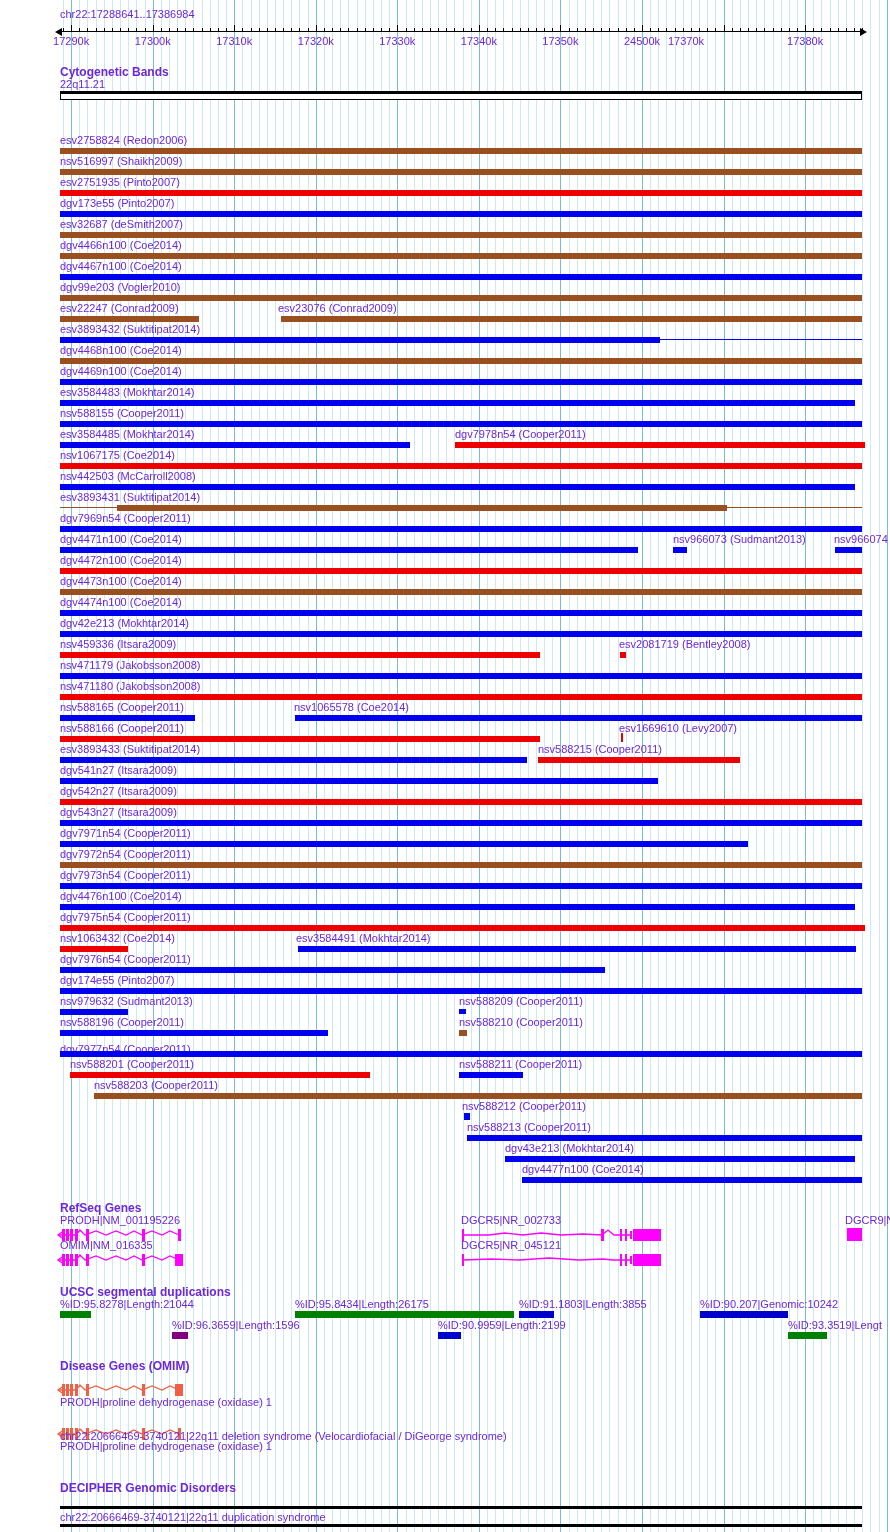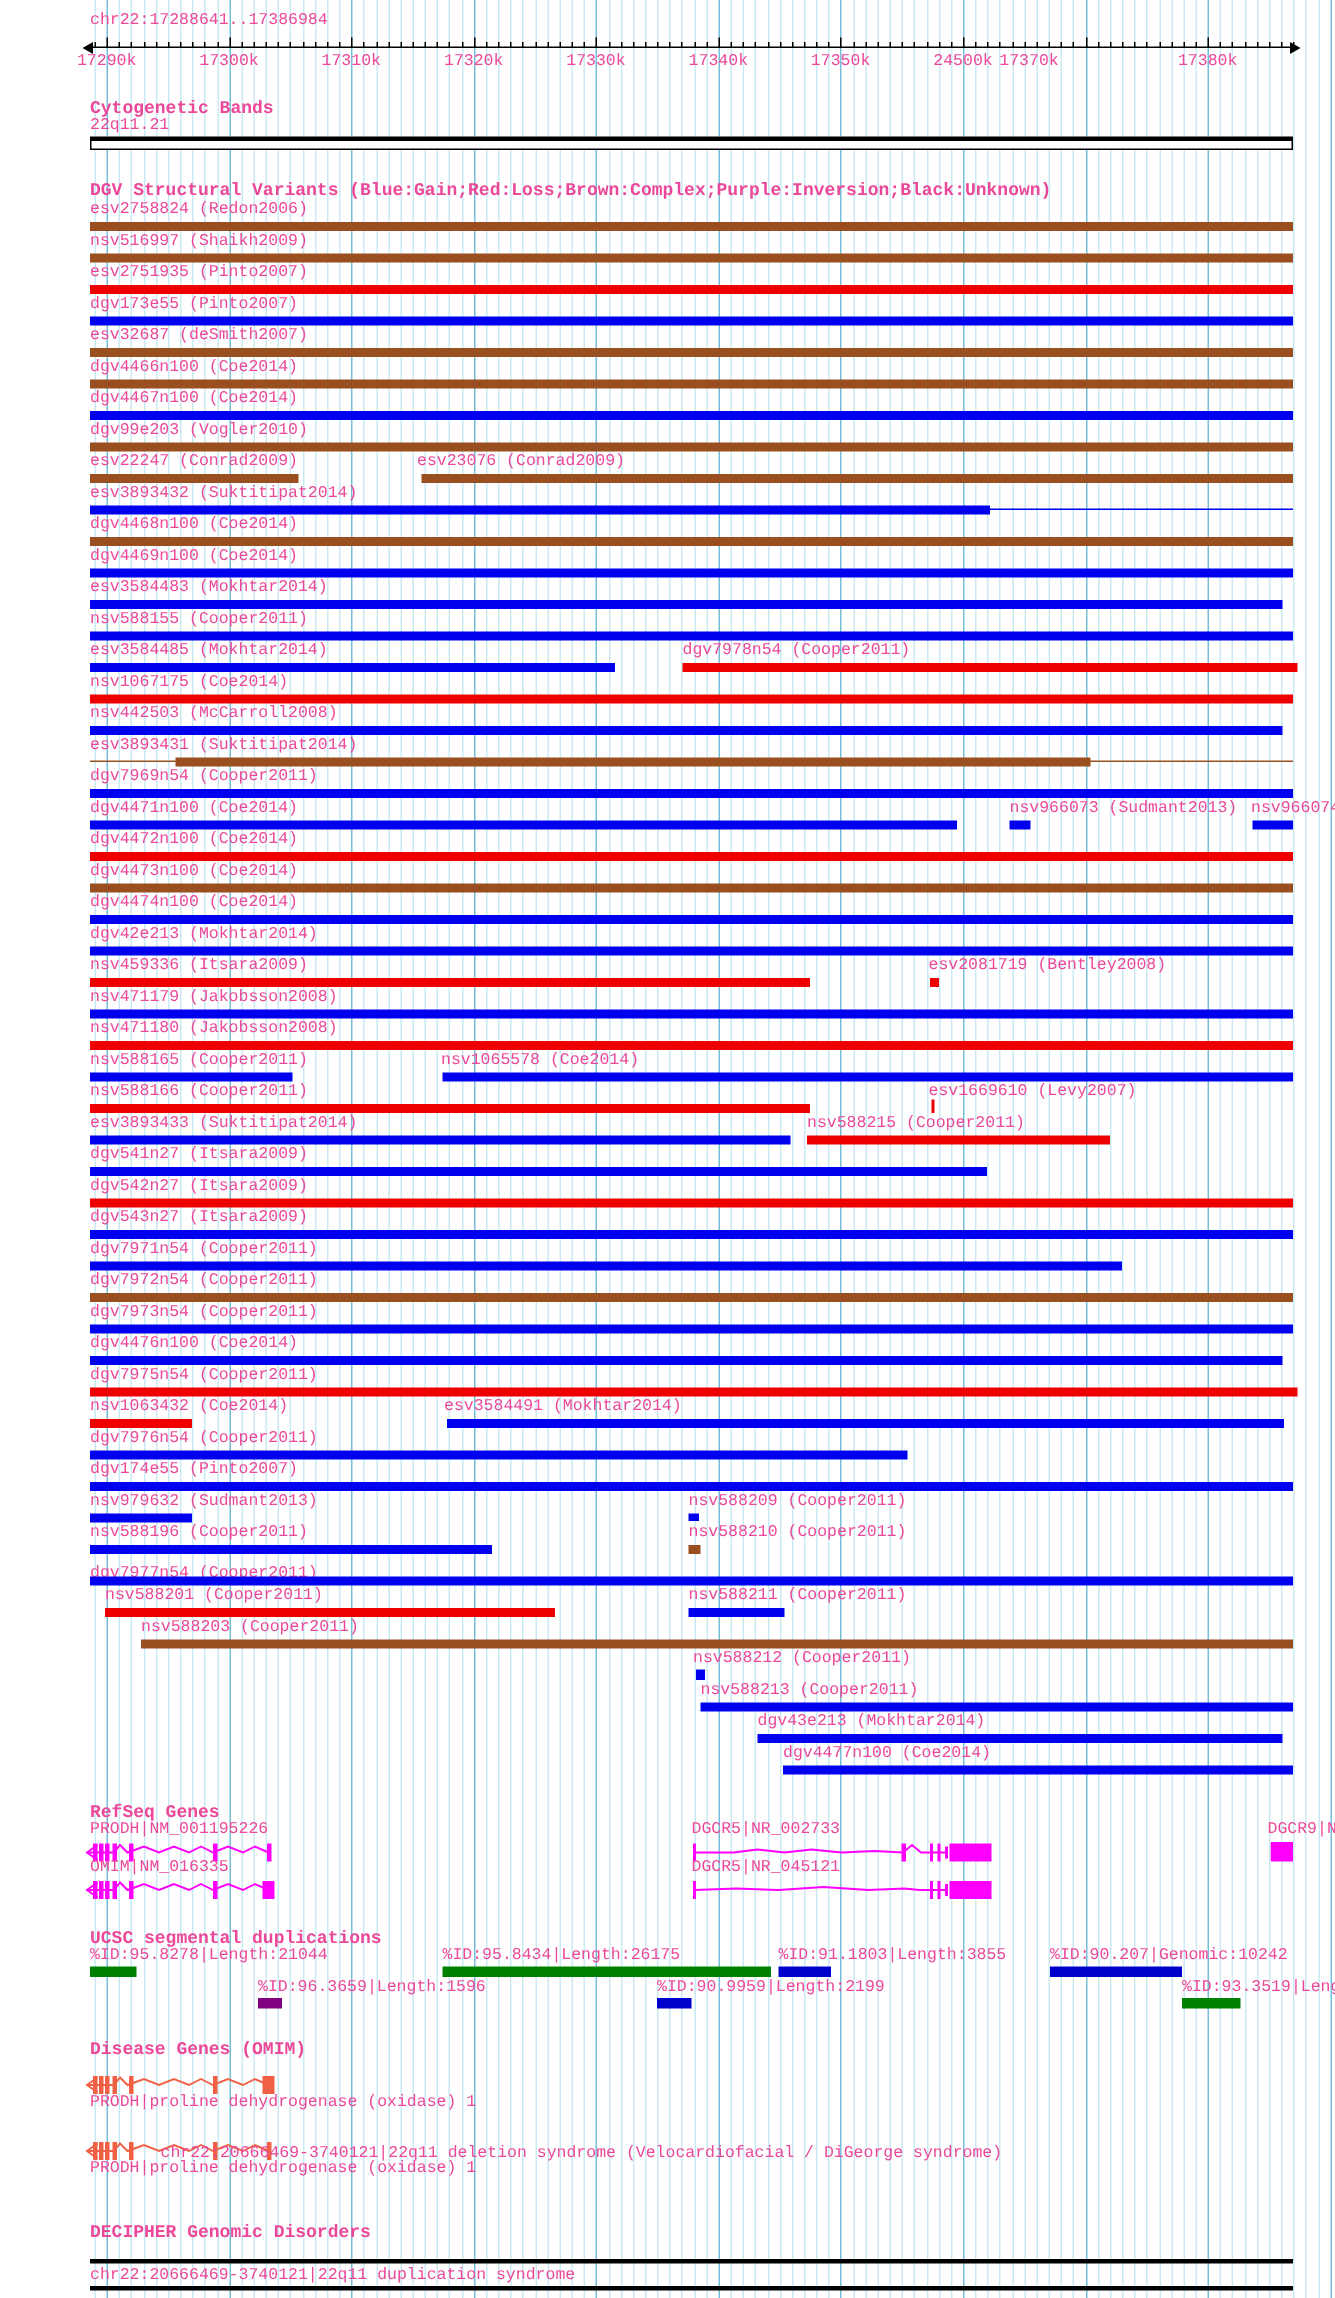--- a/index.html
+++ b/index.html
@@ -1,17 +1,17 @@
 <!DOCTYPE html>
 <html><head>
 <meta charset="utf-8">
 <style>
   html,body{margin:0;padding:0;background:#fff;}
   #canvas{position:relative;width:890px;height:1532px;overflow:hidden;background:#fff;
-          font-family:Liberation Mono, monospace;color:#ec4899;}
+          font-family:Liberation Sans, sans-serif;color:#6d28d9;}
   .abs{position:absolute;}
   .lbl{position:absolute;font-size:11px;line-height:11px;white-space:pre;}
   .hdr{position:absolute;font-size:12px;line-height:12px;font-weight:bold;white-space:pre;}
   .tlabel{position:absolute;font-size:11px;line-height:11px;text-align:center;}
   #grid{position:absolute;left:0;top:0;width:890px;height:1532px;}
   .section{position:absolute;left:0;top:0;}
 </style>
 </head>
 <body>
 
@@ -234,21 +234,20 @@
       <div class="tlabel" style="left: 536.4px; top: 36px; width: 48px;">17350k</div>
       <div class="tlabel" style="left: 618px; top: 36px; width: 48px;">24500k</div>
       <div class="tlabel" style="left: 662px; top: 36px; width: 48px;">17370k</div>
       <div class="tlabel" style="left: 781.1px; top: 36px; width: 48px;">17380k</div>
     </div>
 
   <div class="hdr" style="left:60px;top:66px">Cytogenetic Bands</div>
   <div class="lbl" style="left:60px;top:79px">22q11.21</div>
   <div style="position:absolute;left:60px;top:91px;width:800px;height:5px;background:#fff;border:1px solid #000;border-top-width:3px;"></div>
 
-  <div class="hdr" style="left:60px;top:121px">DGV Structural Variants (Blue:Gain;Red:Loss;Brown:Complex;Purple:Inversion;Black:Unknown)</div>
   <div id="dgv" class="section">
       <div class="lbl" style="left: 60px; top: 135px;">esv2758824 (Redon2006)</div>
       <div class="abs" style="left: 60px; top: 148px; width: 802px; height: 6px; background: rgb(154, 79, 33);"></div>
       <div class="lbl" style="left: 60px; top: 156px;">nsv516997 (Shaikh2009)</div>
       <div class="abs" style="left: 60px; top: 169px; width: 802px; height: 6px; background: rgb(154, 79, 33);"></div>
       <div class="lbl" style="left: 60px; top: 177px;">esv2751935 (Pinto2007)</div>
       <div class="abs" style="left: 60px; top: 190px; width: 802px; height: 6px; background: rgb(238, 0, 0);"></div>
       <div class="lbl" style="left: 60px; top: 198px;">dgv173e55 (Pinto2007)</div>
       <div class="abs" style="left: 60px; top: 211px; width: 802px; height: 6px; background: rgb(0, 0, 238);"></div>
       <div class="lbl" style="left: 60px; top: 219px;">esv32687 (deSmith2007)</div>
@@ -463,18 +462,18 @@
           <rect x="19" y="2" width="3" height="12" fill="#ef6044"></rect>
           <rect x="30" y="2" width="3" height="12" fill="#ef6044"></rect>
           <rect x="86" y="2" width="3" height="12" fill="#ef6044"></rect>
           <rect x="122" y="2" width="3" height="12" fill="#ef6044"></rect>
         </svg></div>
       <div class="lbl" style="left: 60px; top: 1441px;">PRODH|proline dehydrogenase (oxidase) 1</div>
     </div>
 
   <div class="hdr" style="left:60px;top:1482px">DECIPHER Genomic Disorders</div>
   <div id="decipher" class="section">
-      <div class="lbl" style="left: 60px; top: 1431px; margin-left: 47px;">chr22:20666469-3740121|22q11 deletion syndrome (Velocardiofacial / DiGeorge syndrome)</div>
+      <div class="lbl" style="left: 60px; top: 1431px;">chr22:20666469-3740121|22q11 deletion syndrome (Velocardiofacial / DiGeorge syndrome)</div>
       <div class="abs" style="left: 60px; top: 1506px; width: 802px; height: 3px; background: rgb(0, 0, 0);"></div>
       <div class="lbl" style="left: 60px; top: 1512px;">chr22:20666469-3740121|22q11 duplication syndrome</div>
       <div class="abs" style="left: 60px; top: 1524px; width: 802px; height: 3px; background: rgb(0, 0, 0);"></div>
     </div>
 </div>
 
 </body></html>

